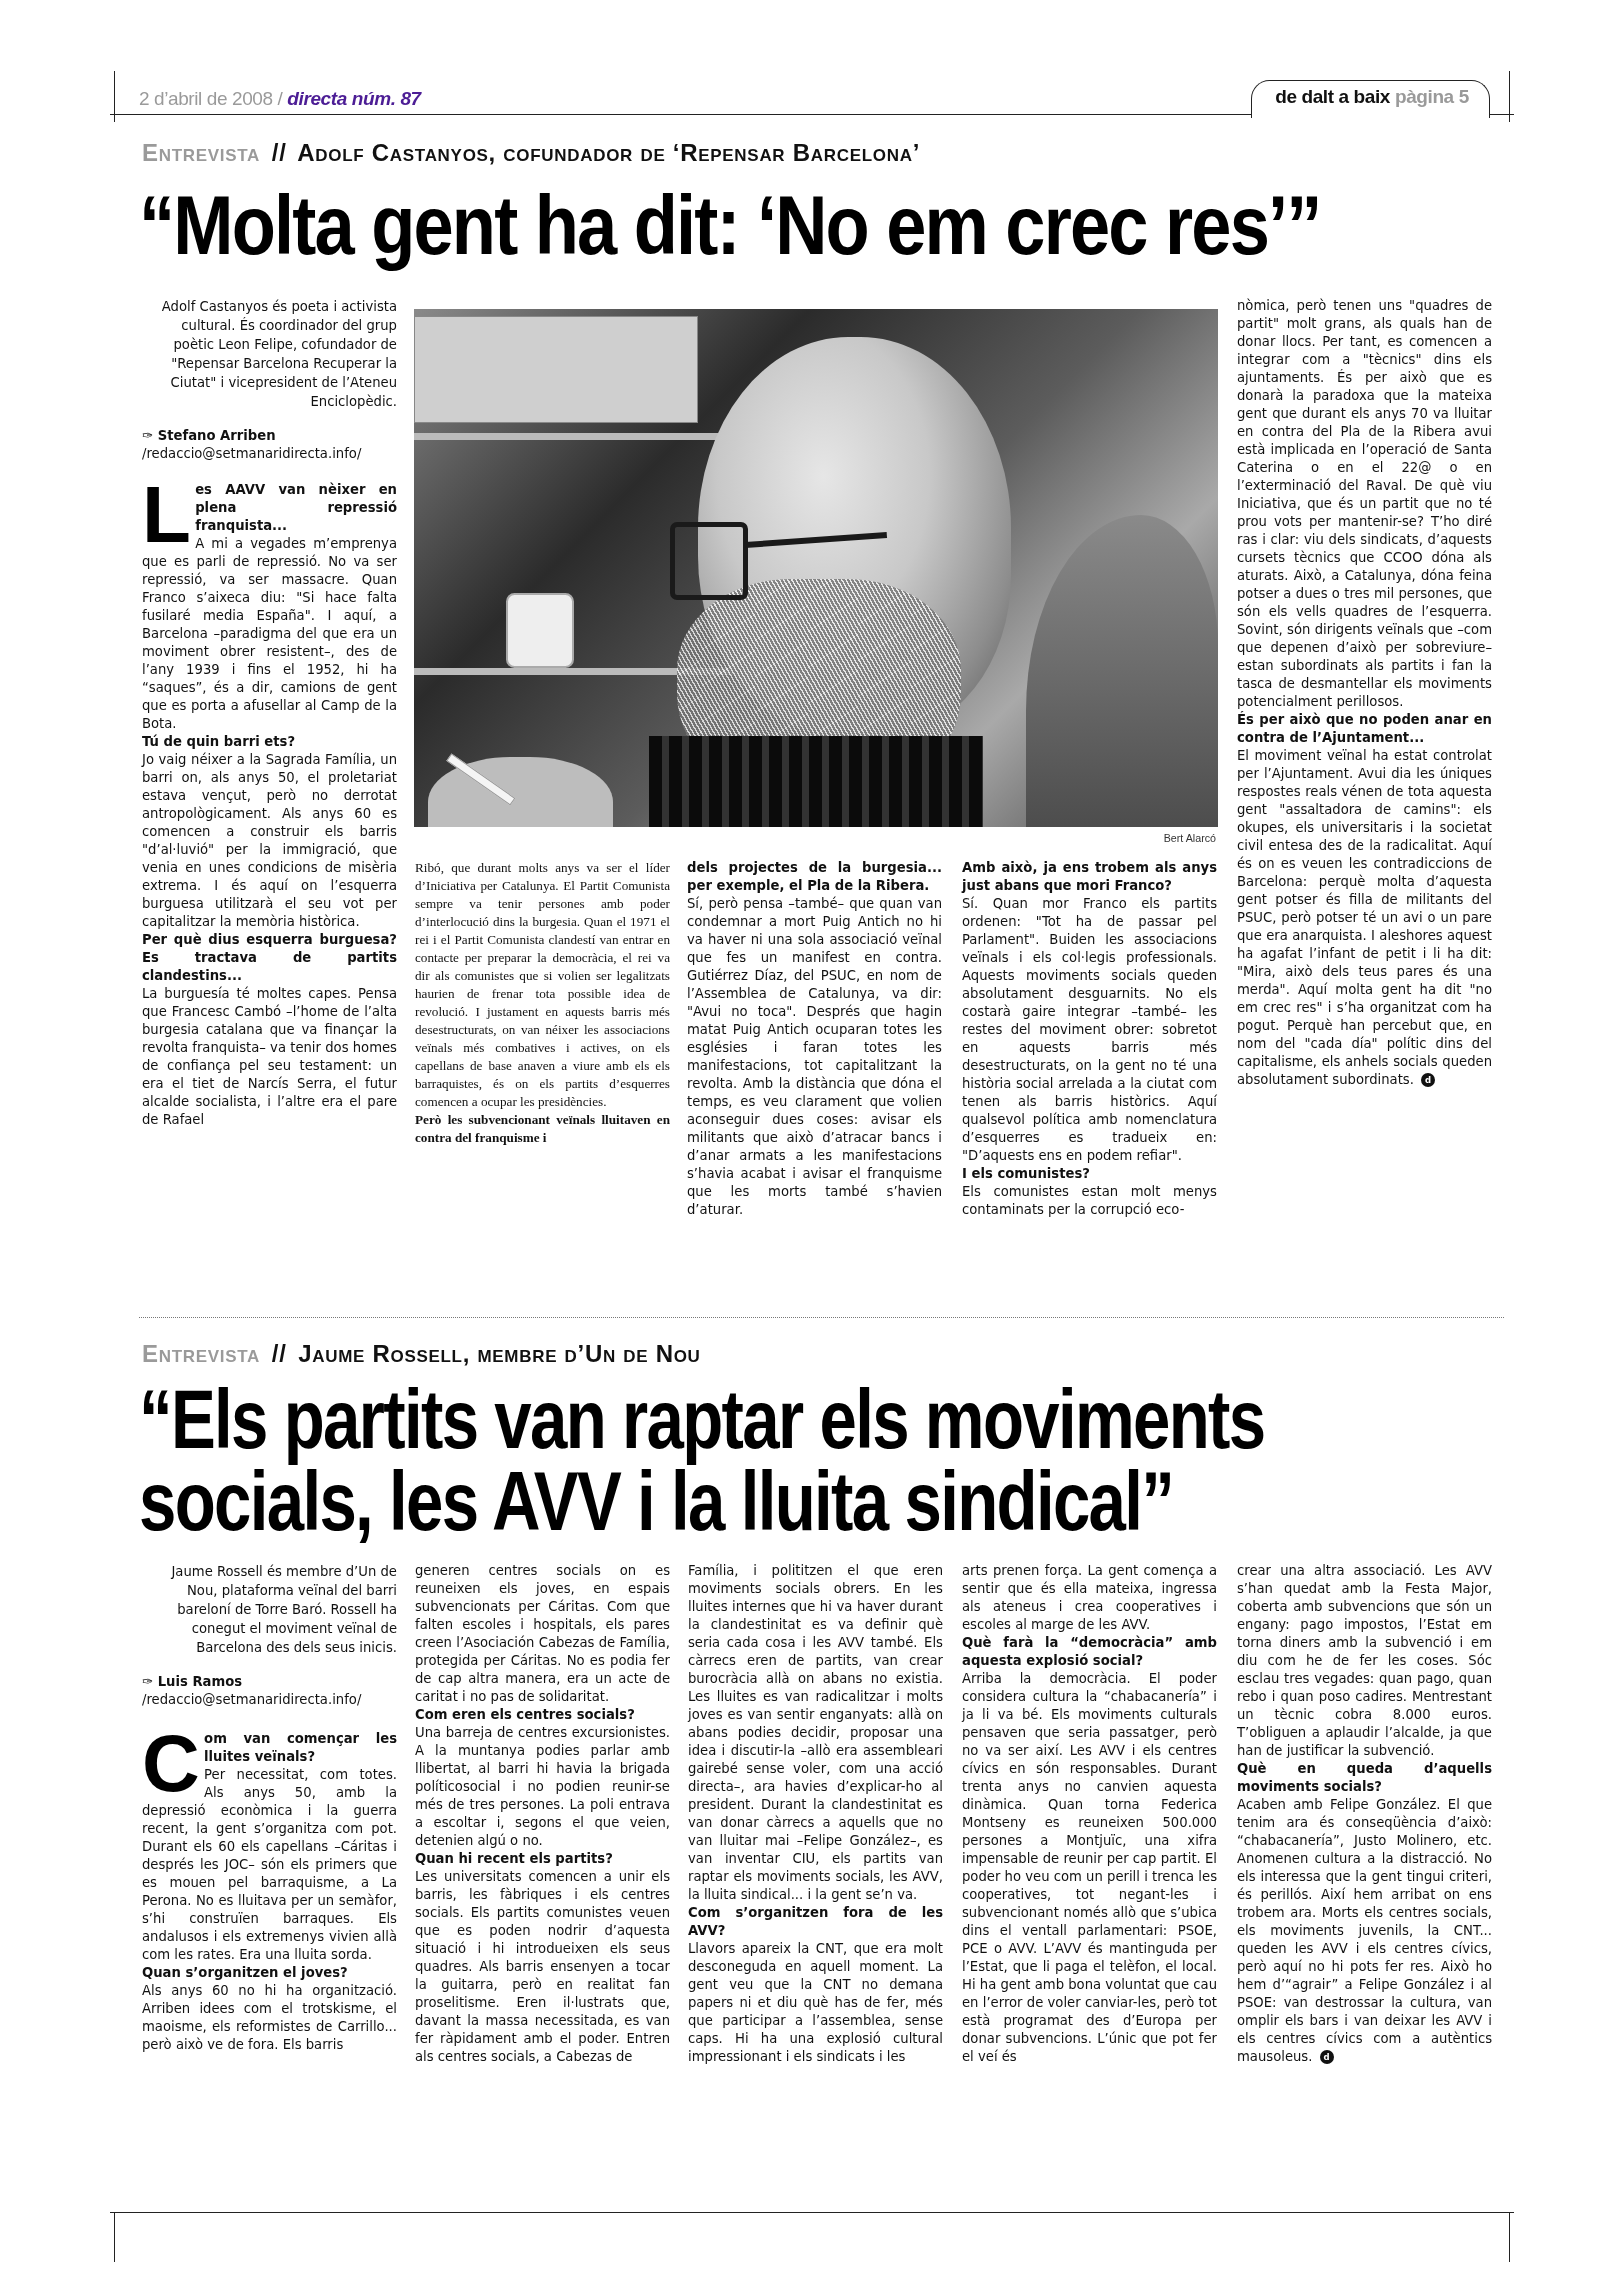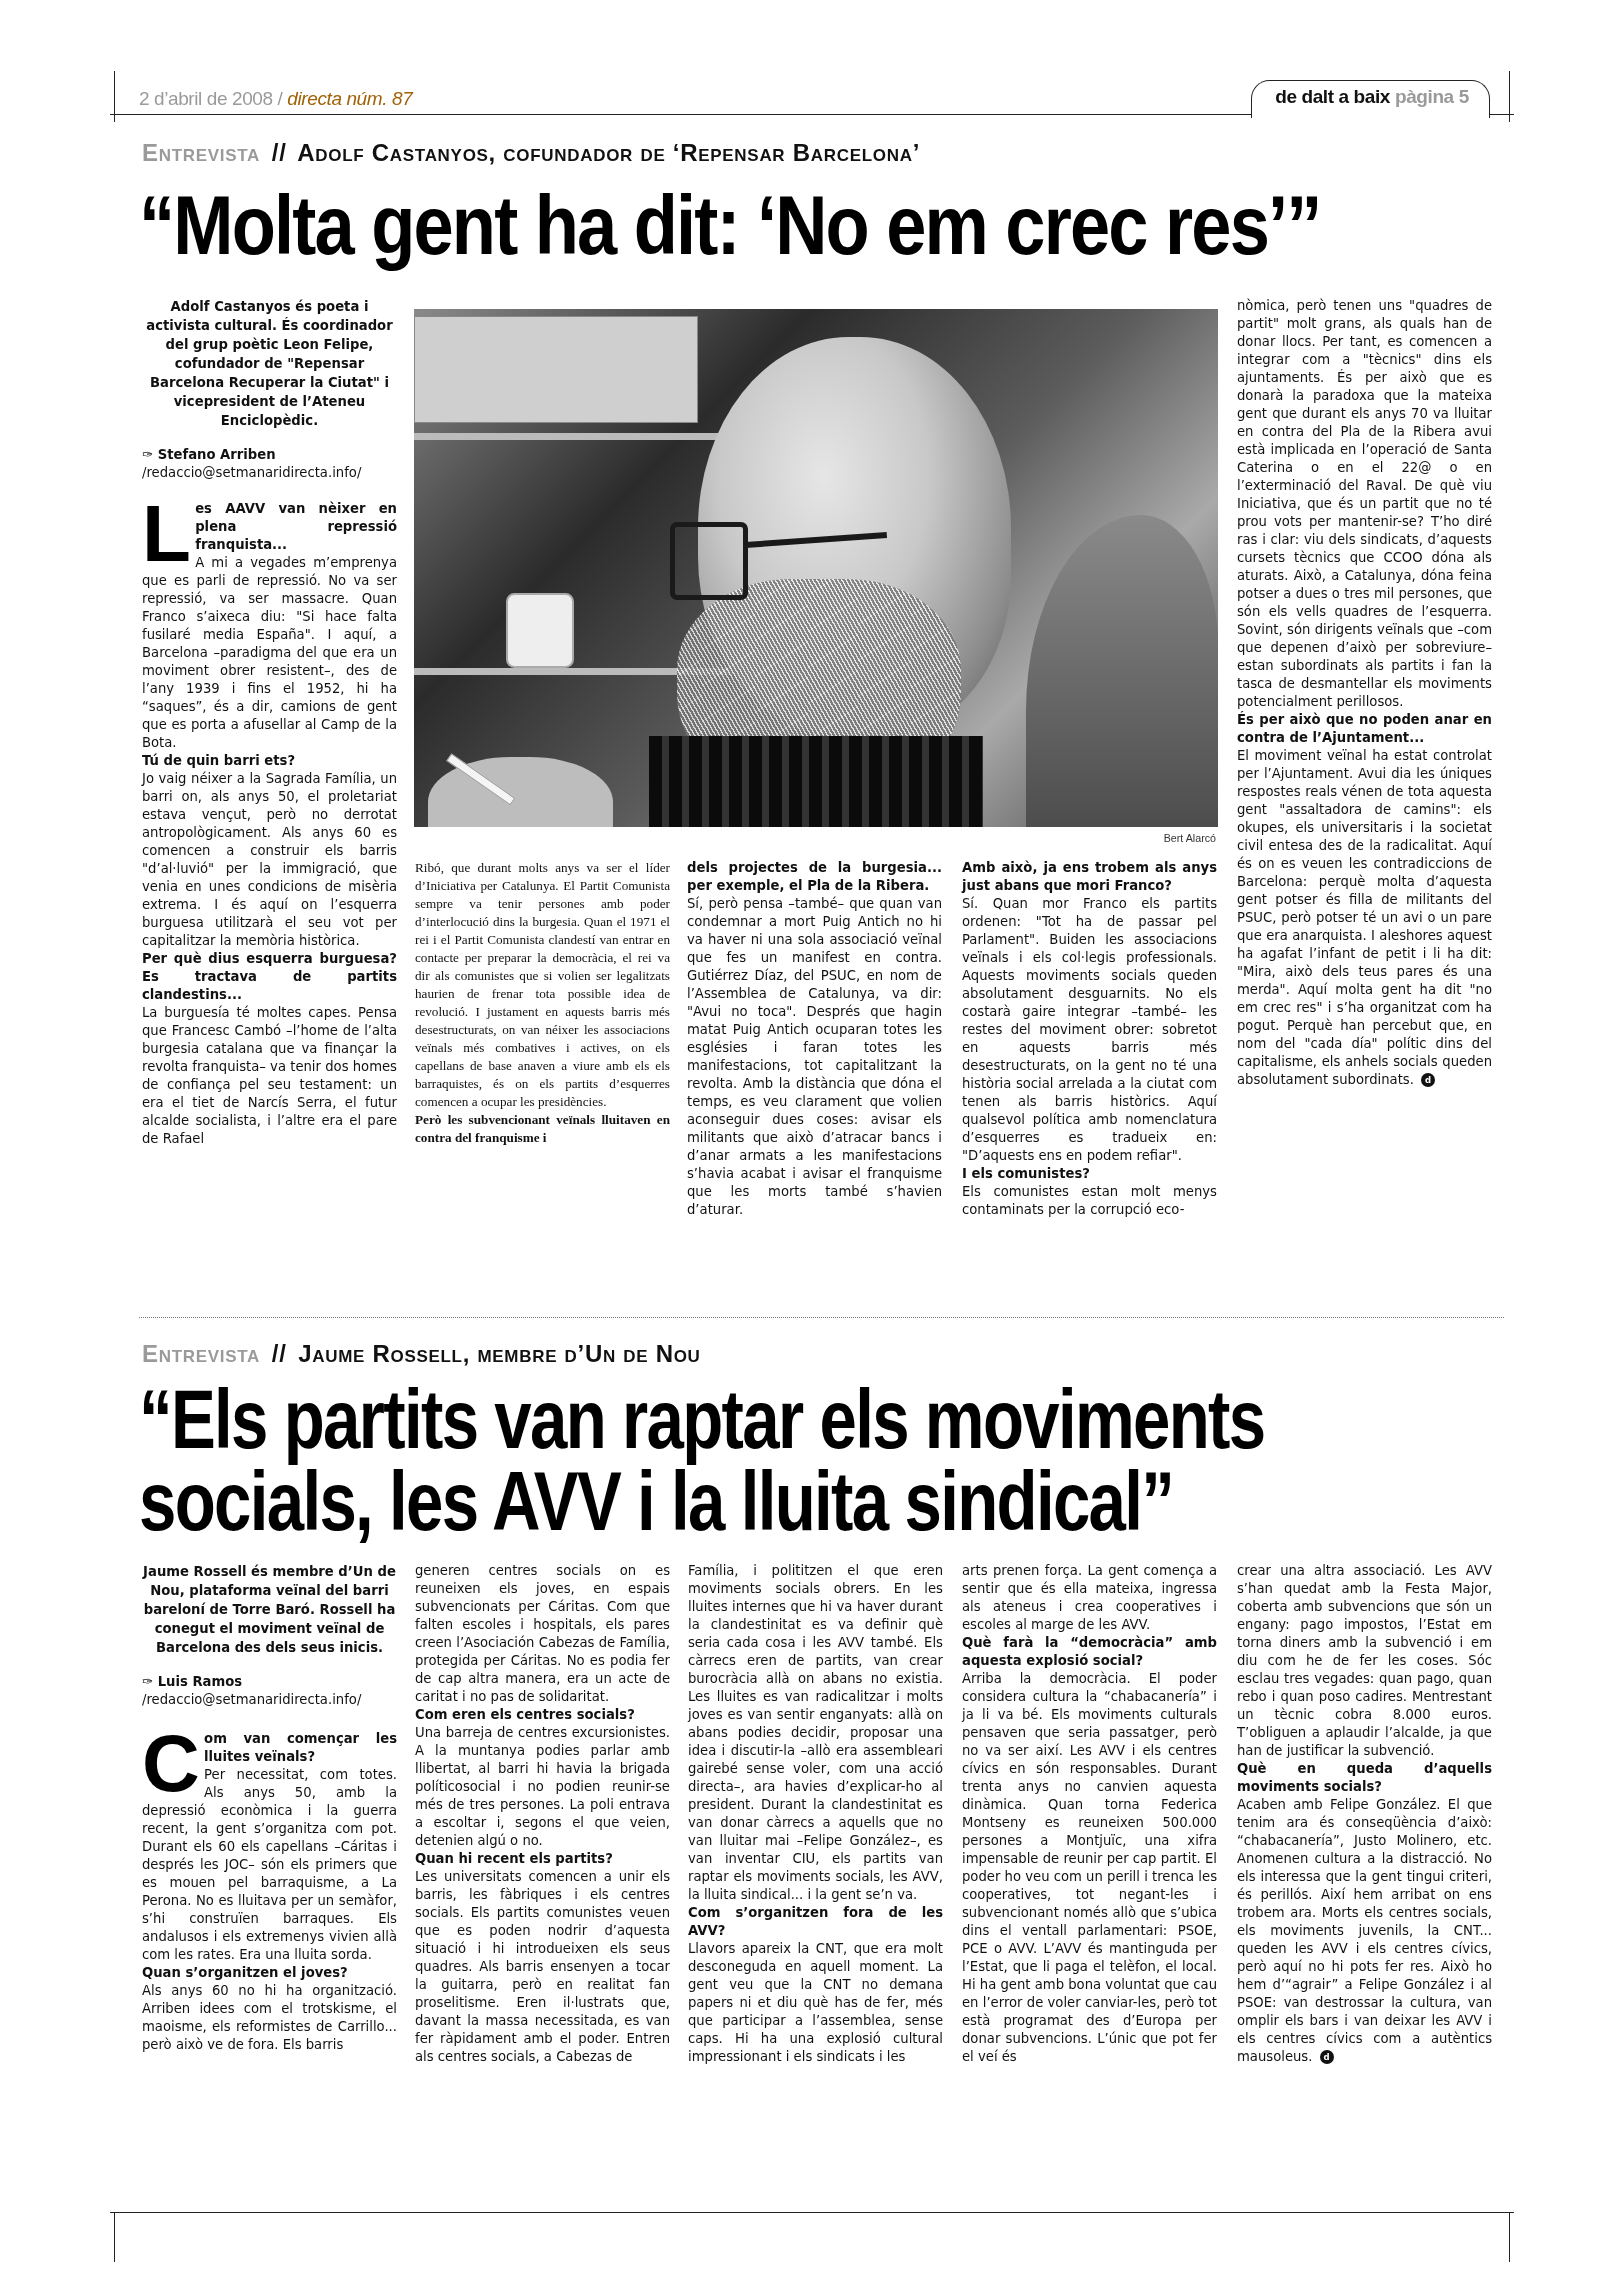--- a/index.html
+++ b/index.html
@@ -6,21 +6,21 @@
   html, body { width: 1623px; height: 2295px; background: #ffffff; overflow: hidden; }
   body { position: relative; font-family: "DejaVu Sans", sans-serif; color: #111; }
 
   
   .vline { position: absolute; width: 1.4px; background: #222; }
   .hline { position: absolute; height: 1.4px; background: #222; }
 
   
   .header { position: absolute; left: 139px; top: 84px; width: 1365px; height: 31px; }
   .header-date { position: absolute; left: 0; top: 4.3px; font-family: "Liberation Sans", sans-serif; font-size: 19px; color: #9a9a9a; letter-spacing: -0.4px; }
-  .header-date .issue { color: #a16207; font-weight: normal; font-style: italic; }
+  .header-date .issue { color: #4c1d95; font-weight: bold; font-style: italic; }
   .header-tab { position: absolute; right: 14.2px; top: -4.3px; height: 38px; padding: 5.7px 20px 0 23px;
     border: 1.4px solid #222; border-bottom: none; border-radius: 18.5px 18.5px 0 0; background: #fff;
     font-family: "Liberation Sans", sans-serif; font-weight: bold; font-size: 19px; letter-spacing: -0.4px; }
   .header-tab .pg { color: #9a9a9a; }
 
   
   .kicker { position: absolute; left: 142px; font-family: "Liberation Sans", sans-serif; font-weight: bold;
     font-size: 24px; letter-spacing: 0.7px; font-variant: small-caps; text-transform: none; }
   .kicker .k1 { color: #9a9a9a; }
   .kicker .sep { color: #9a9a9a; margin: 0 4.3px; }
@@ -28,21 +28,21 @@
 
   
   .headline { position: absolute; left: 139px; font-family: "Liberation Sans", sans-serif; font-weight: bold;
     color: #000; letter-spacing: -2.1px; line-height: 1.0; transform-origin: left top; }
 
   
   .col { position: absolute; width: 255px; font-family: "DejaVu Sans", sans-serif; font-size: 13.2px;
     line-height: 18px; text-align: justify; hyphens: auto; color: #111; }
   .col p { margin: 0; }
   .col .q { font-weight: bold; }
-  .col .lead { font-weight: bold; font-size: 13.2px; line-height: 19px; text-align: center; }
+  .col .lead { font-weight: normal; font-size: 13.2px; line-height: 19px; text-align: right; }
   .col .byline { margin-top: 15.6px; font-weight: bold; }
   .col .email { font-size: 13.2px; }
   .dropcap { float: left; font-family: "Liberation Sans", sans-serif; font-weight: bold; font-size: 80px;
     line-height: 60px; margin: 4.3px 4.3px 0 0; color: #000; }
   .endmark { display: inline-block; width: 14.2px; height: 14.2px; border-radius: 50%; background: #111; color: #fff;
     font-size: 8.5px; line-height: 14.2px; text-align: center; font-weight: bold; margin-left: 7.1px; vertical-align: middle; }
 
   
   .photo { position: absolute; left: 414px; top: 309px; width: 804px; height: 518px; overflow: hidden;
     background: linear-gradient(135deg, #8a8a8a 0%, #2b2b2b 30%, #5c5c5c 55%, #a9a9a9 75%, #3a3a3a 100%); }

